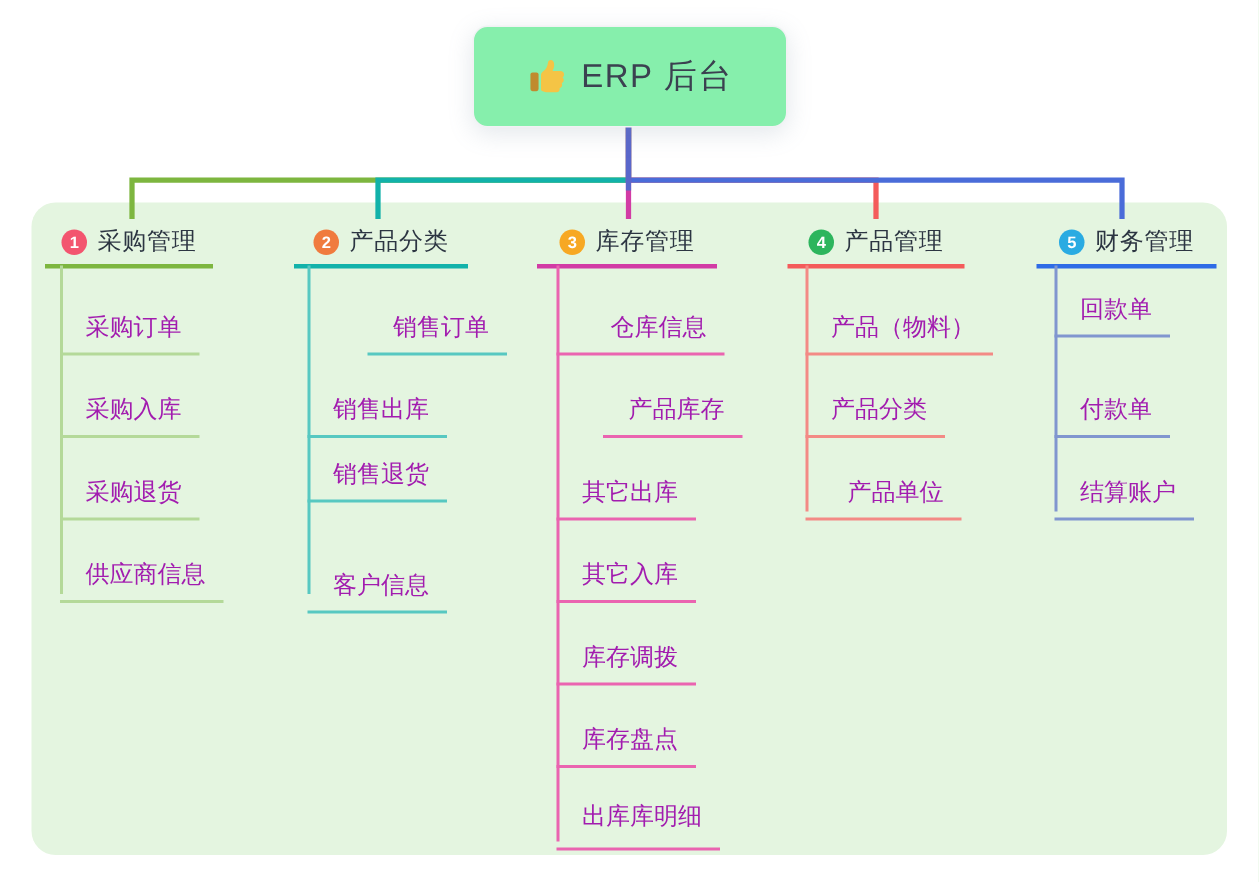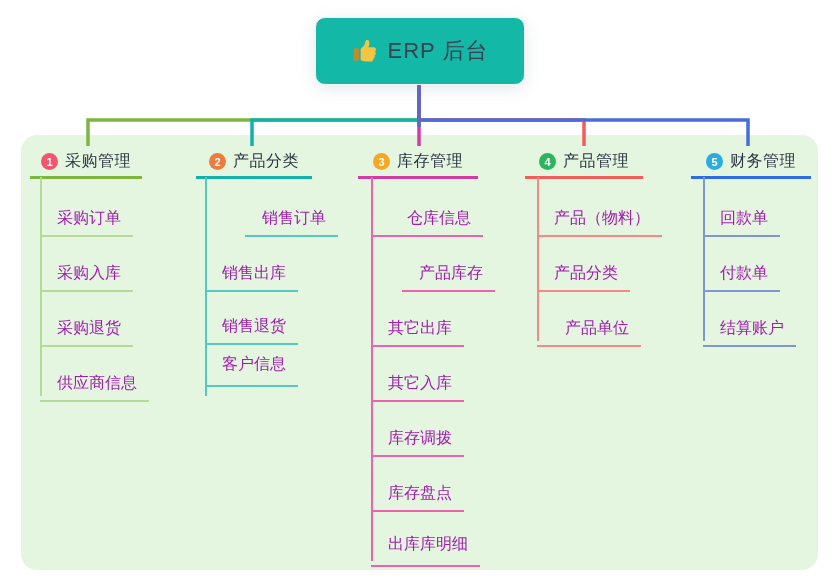--- a/index.html
+++ b/index.html
@@ -8,21 +8,21 @@
     background:#ffffff;
     font-family:"Liberation Sans","DejaVu Sans",sans-serif;
   }
   .panel {
     position:absolute; left:21px; top:135px; width:797px; height:435px;
     background:#e4f5e0; border-radius:16px; z-index:1;
   }
   svg.connectors { position:absolute; left:0; top:0; z-index:2; pointer-events:none; }
   .root-node {
     position:absolute; left:315px; top:17px; width:208px; height:66px; z-index:4;
-    background:#14b8a6; border:1px solid #f1f2f4; border-radius:10px;
+    background:#86efac; border:1px solid #f1f2f4; border-radius:10px;
     box-shadow:0 4px 16px rgba(120,140,160,0.20);
     display:flex; align-items:center; justify-content:center; gap:10px;
   }
   .root-label { font-size:22px; color:#3b4150; font-weight:500; letter-spacing:1px; }
   .branch-title {
     position:absolute; top:147px; height:29px; z-index:3;
     display:flex; align-items:center; justify-content:center; gap:7px;
     border-bottom:3px solid var(--line);
   }
   .badge {
@@ -85,24 +85,24 @@
   <span class="badge">2</span>
   <span class="branch-label">产品分类</span>
 </div>
 <div class="vline b2" style="left: 205px; top: 177px; height: 219px; --line: #12b2aa; --child: #57c8c1; --badge: #f07b3e;"></div>
 <div class="child b2" style="left: 205px; top: 200px; margin-left: 40px; --line: #12b2aa; --child: #57c8c1; --badge: #f07b3e;">
     <span>销售订单</span>
   </div>
 <div class="child b2" style="left: 205px; top: 255px; --line: #12b2aa; --child: #57c8c1; --badge: #f07b3e;">
     <span>销售出库</span>
   </div>
-<div class="child b2" style="left: 205px; top: 308px; --line: #12b2aa; --child: #57c8c1; --badge: #f07b3e;">
+<div class="child b2" style="left: 205px; top: 298px; --line: #12b2aa; --child: #57c8c1; --badge: #f07b3e;">
     <span>销售退货</span>
   </div>
-<div class="child b2" style="left: 205px; top: 350px; align-items: center; --line: #12b2aa; --child: #57c8c1; --badge: #f07b3e;">
+<div class="child b2" style="left: 205px; top: 372px; --line: #12b2aa; --child: #57c8c1; --badge: #f07b3e;">
     <span>客户信息</span>
   </div>
 
 <div class="branch-title b3" style="left: 358px; width: 120px; --line: #d23ba5; --child: #ea64b0; --badge: #f7a823;">
   <span class="badge">3</span>
   <span class="branch-label">库存管理</span>
 </div>
 <div class="vline b3" style="left: 371px; top: 177px; height: 384px; --line: #d23ba5; --child: #ea64b0; --badge: #f7a823;"></div>
 <div class="child b3" style="left: 371px; top: 200px; padding-left: 36px; --line: #d23ba5; --child: #ea64b0; --badge: #f7a823;">
     <span>仓库信息</span>
@@ -139,21 +139,21 @@
   </div>
 <div class="child b4" style="left: 537px; top: 310px; padding-left: 28px; --line: #f45b5b; --child: #f38a85; --badge: #2db55d;">
     <span>产品单位</span>
   </div>
 
 <div class="branch-title b5" style="left: 691px; width: 120px; --line: #2e6be6; --child: #8096cf; --badge: #2aabe2;">
   <span class="badge">5</span>
   <span class="branch-label">财务管理</span>
 </div>
 <div class="vline b5" style="left: 703px; top: 177px; height: 164px; --line: #2e6be6; --child: #8096cf; --badge: #2aabe2;"></div>
-<div class="child b5" style="left: 703px; top: 200px; --line: #2e6be6; --child: #8096cf; --badge: #2aabe2;">
+<div class="child b5" style="left: 703px; top: 188px; --line: #2e6be6; --child: #8096cf; --badge: #2aabe2;">
     <span>回款单</span>
   </div>
 <div class="child b5" style="left: 703px; top: 255px; --line: #2e6be6; --child: #8096cf; --badge: #2aabe2;">
     <span>付款单</span>
   </div>
 <div class="child b5" style="left: 703px; top: 310px; --line: #2e6be6; --child: #8096cf; --badge: #2aabe2;">
     <span>结算账户</span>
   </div>
 
 </body></html>

